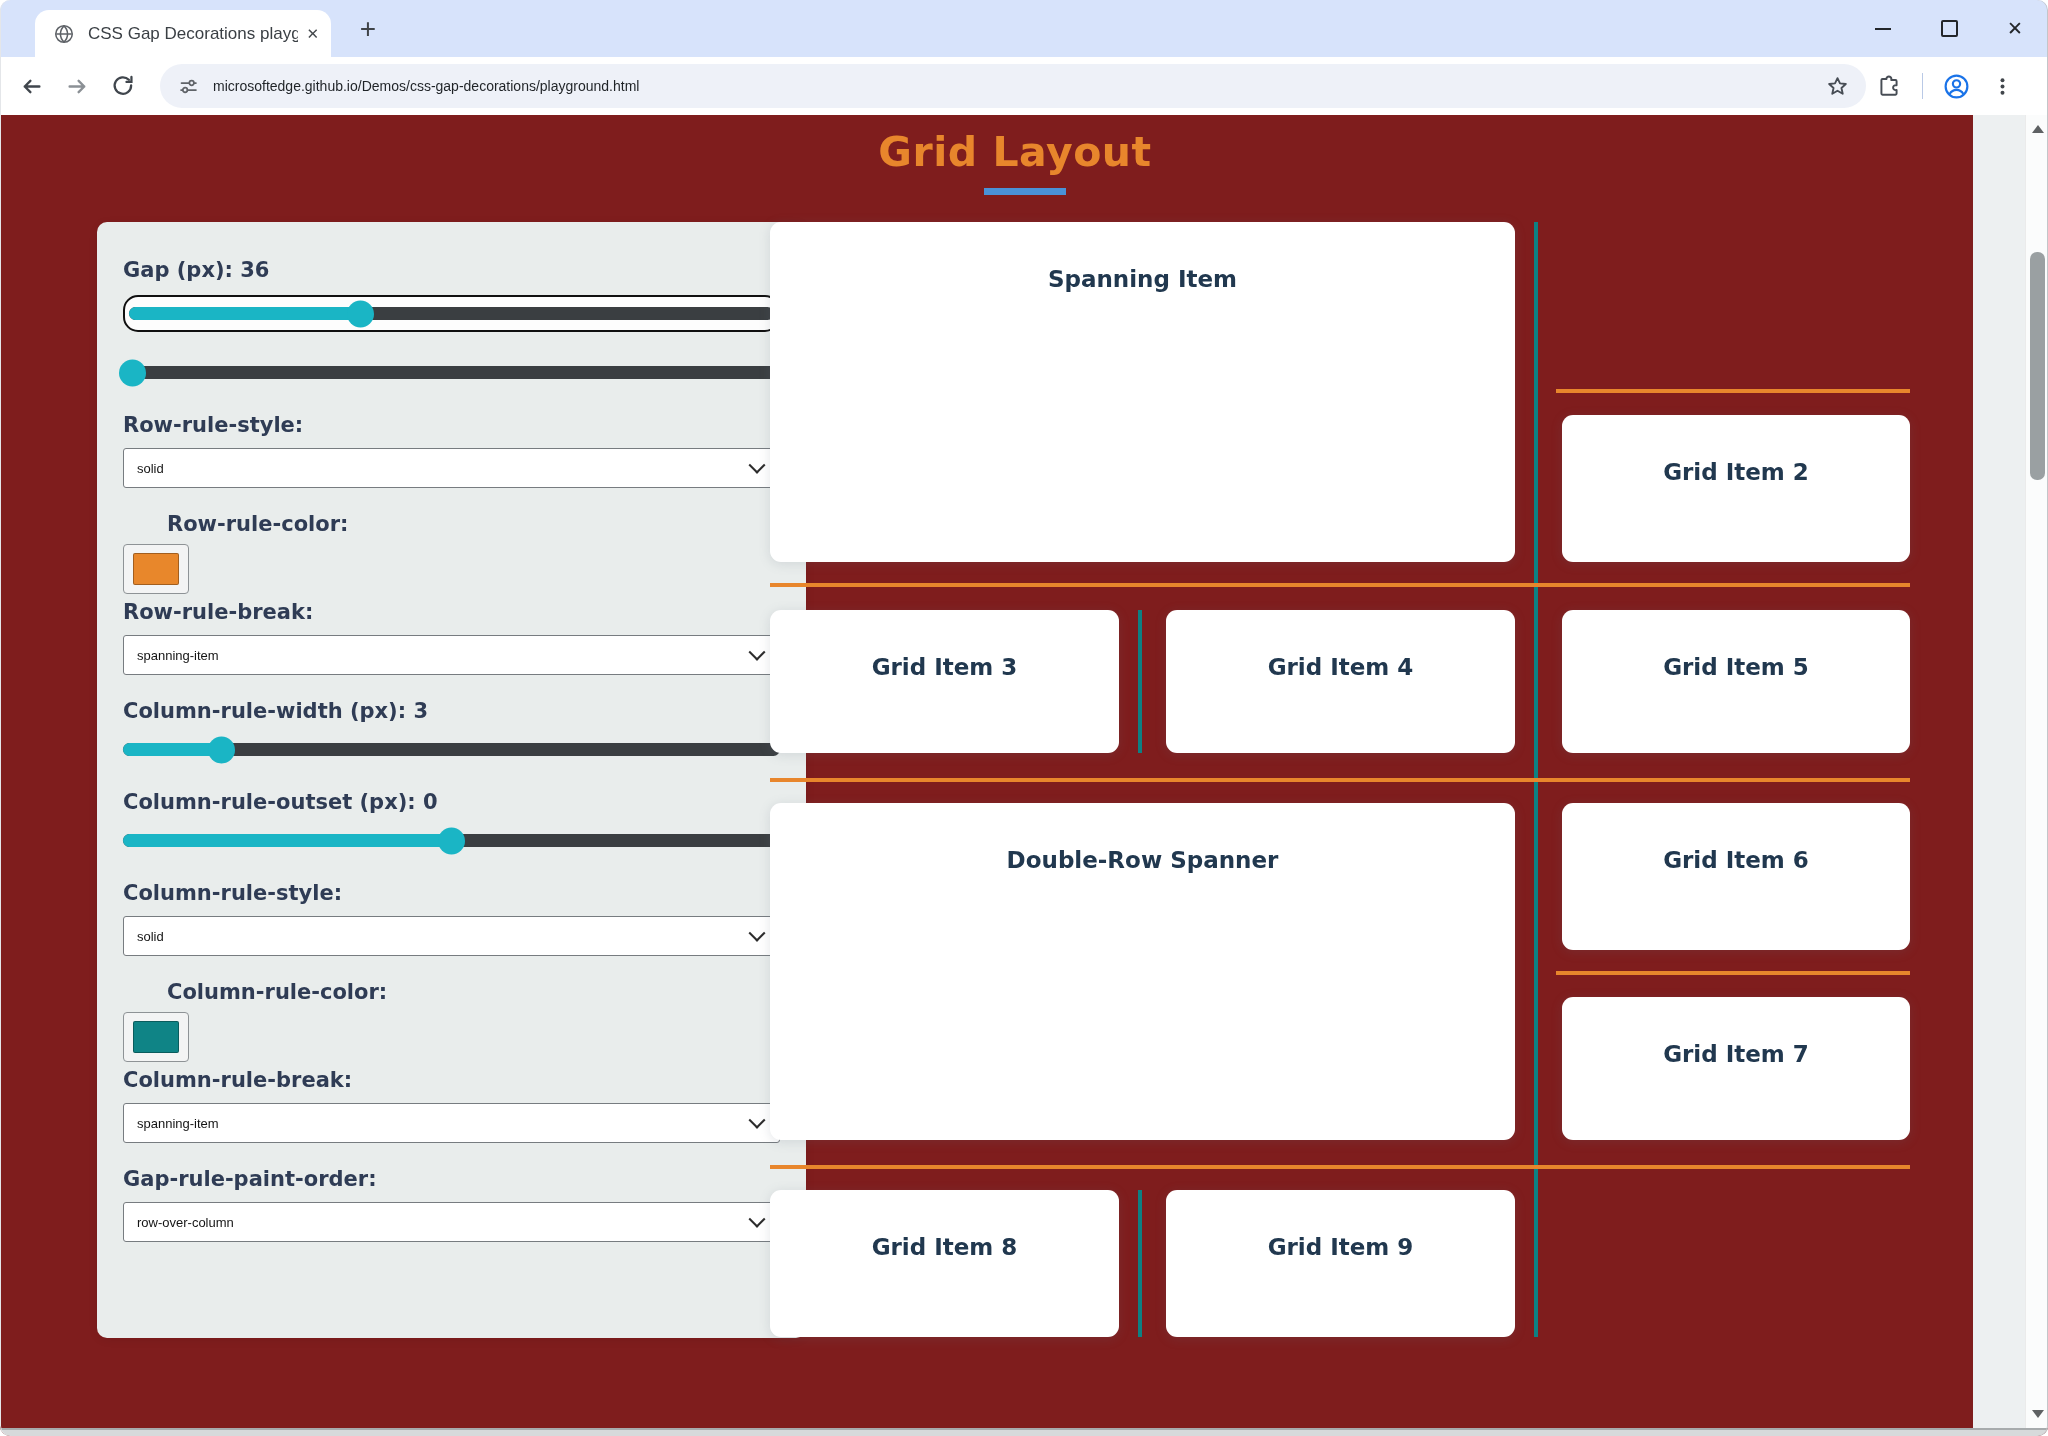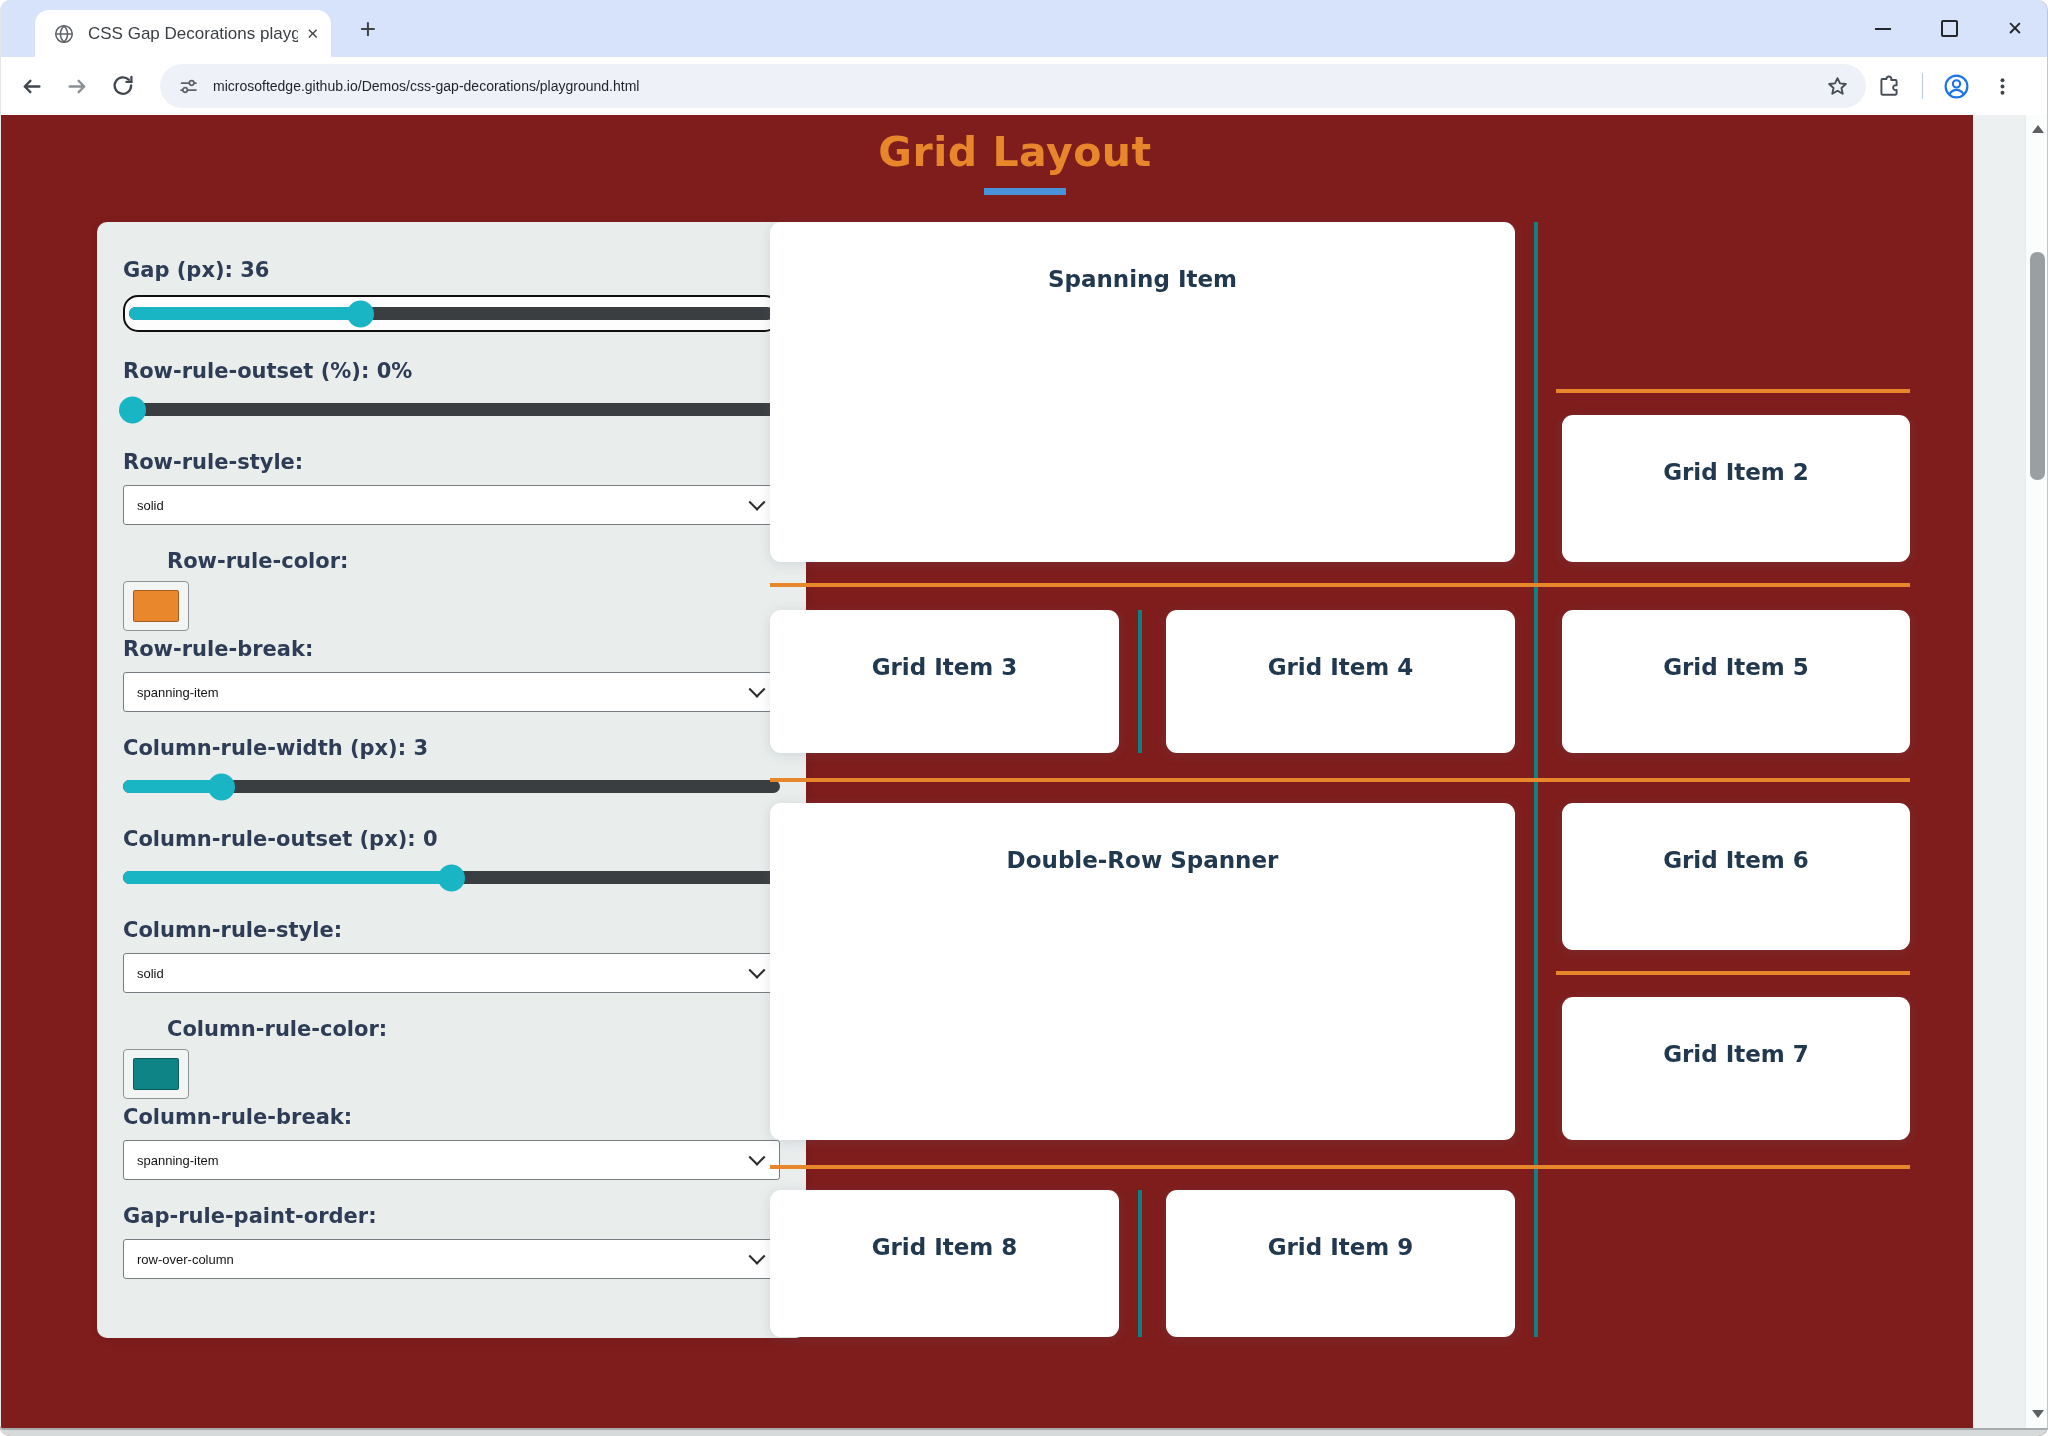--- a/index.html
+++ b/index.html
@@ -168,21 +168,20 @@
           <div class="ctl-label">Gap (px): 36</div>
           <div class="slider focused">
             <div class="track">
               <div class="fill" style="width: 36%;">
                 <div class="thumb"></div>
               </div>
             </div>
           </div>
         </div>
         <div class="ctl ctl-slider">
-          <div class="ctl-label">Row-rule-outset (%): 0%</div>
           <div class="slider">
             <div class="track">
               <div class="fill" style="width: 1.5%;">
                 <div class="thumb"></div>
               </div>
             </div>
           </div>
         </div>
         <div class="ctl ctl-select">
           <div class="ctl-label">Row-rule-style:</div>

